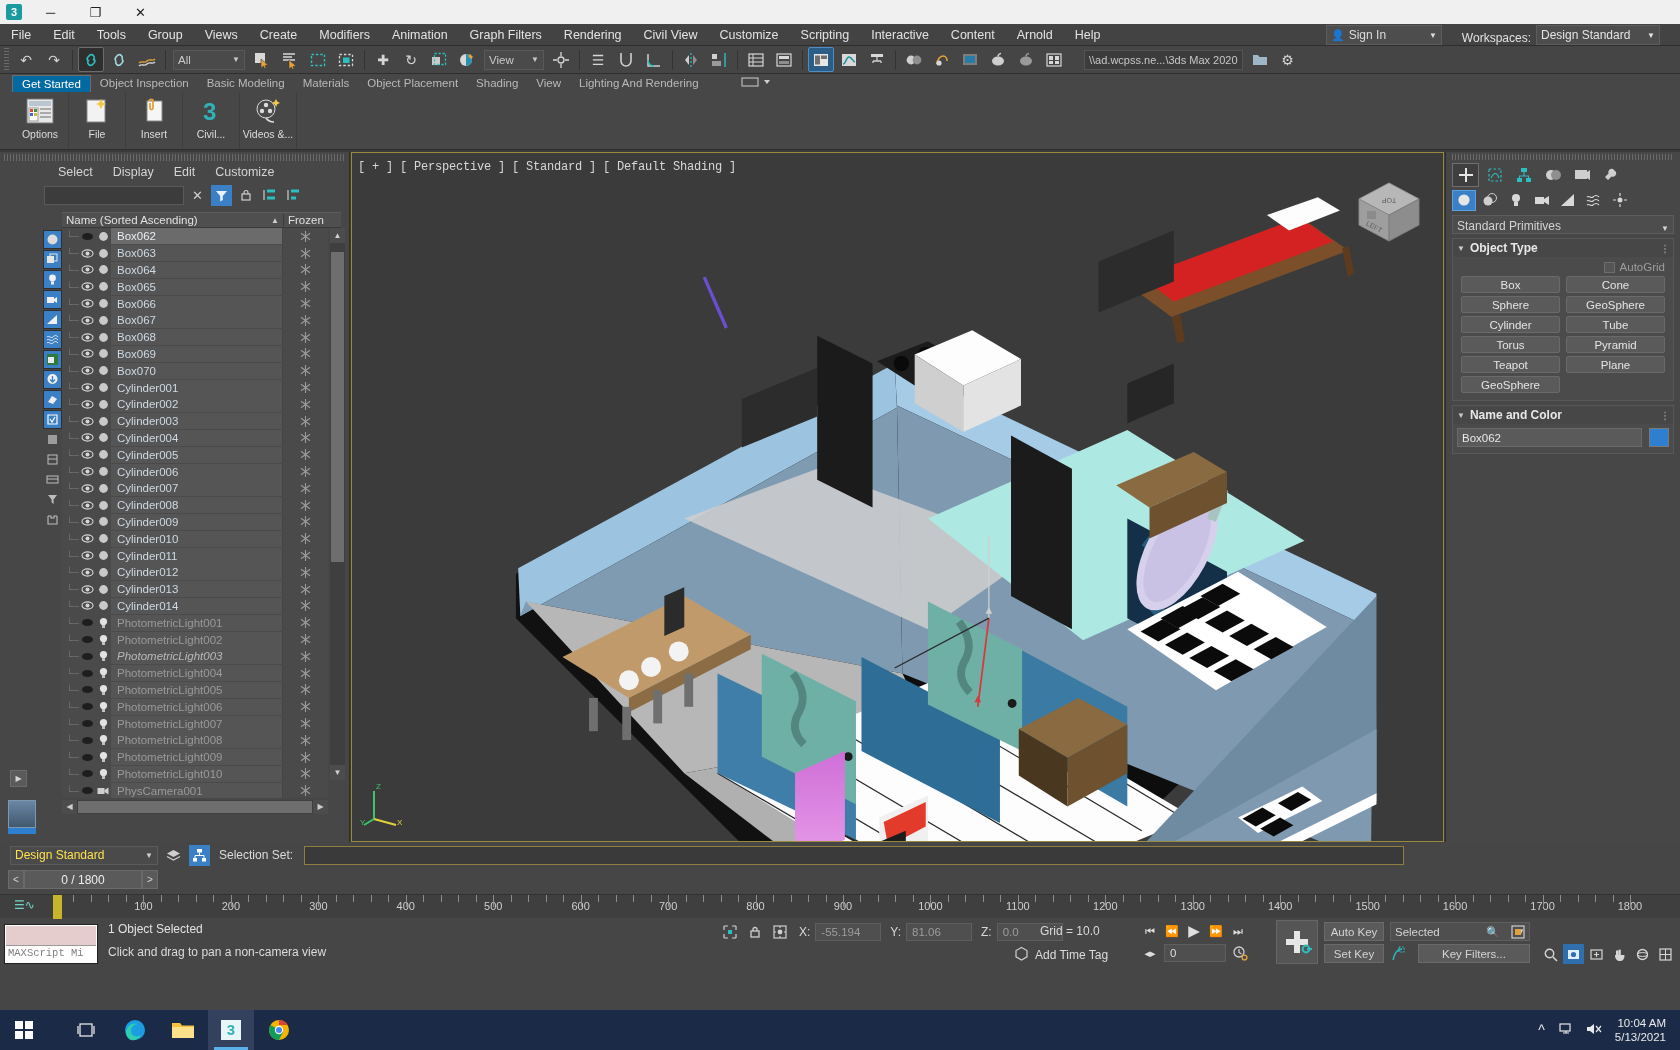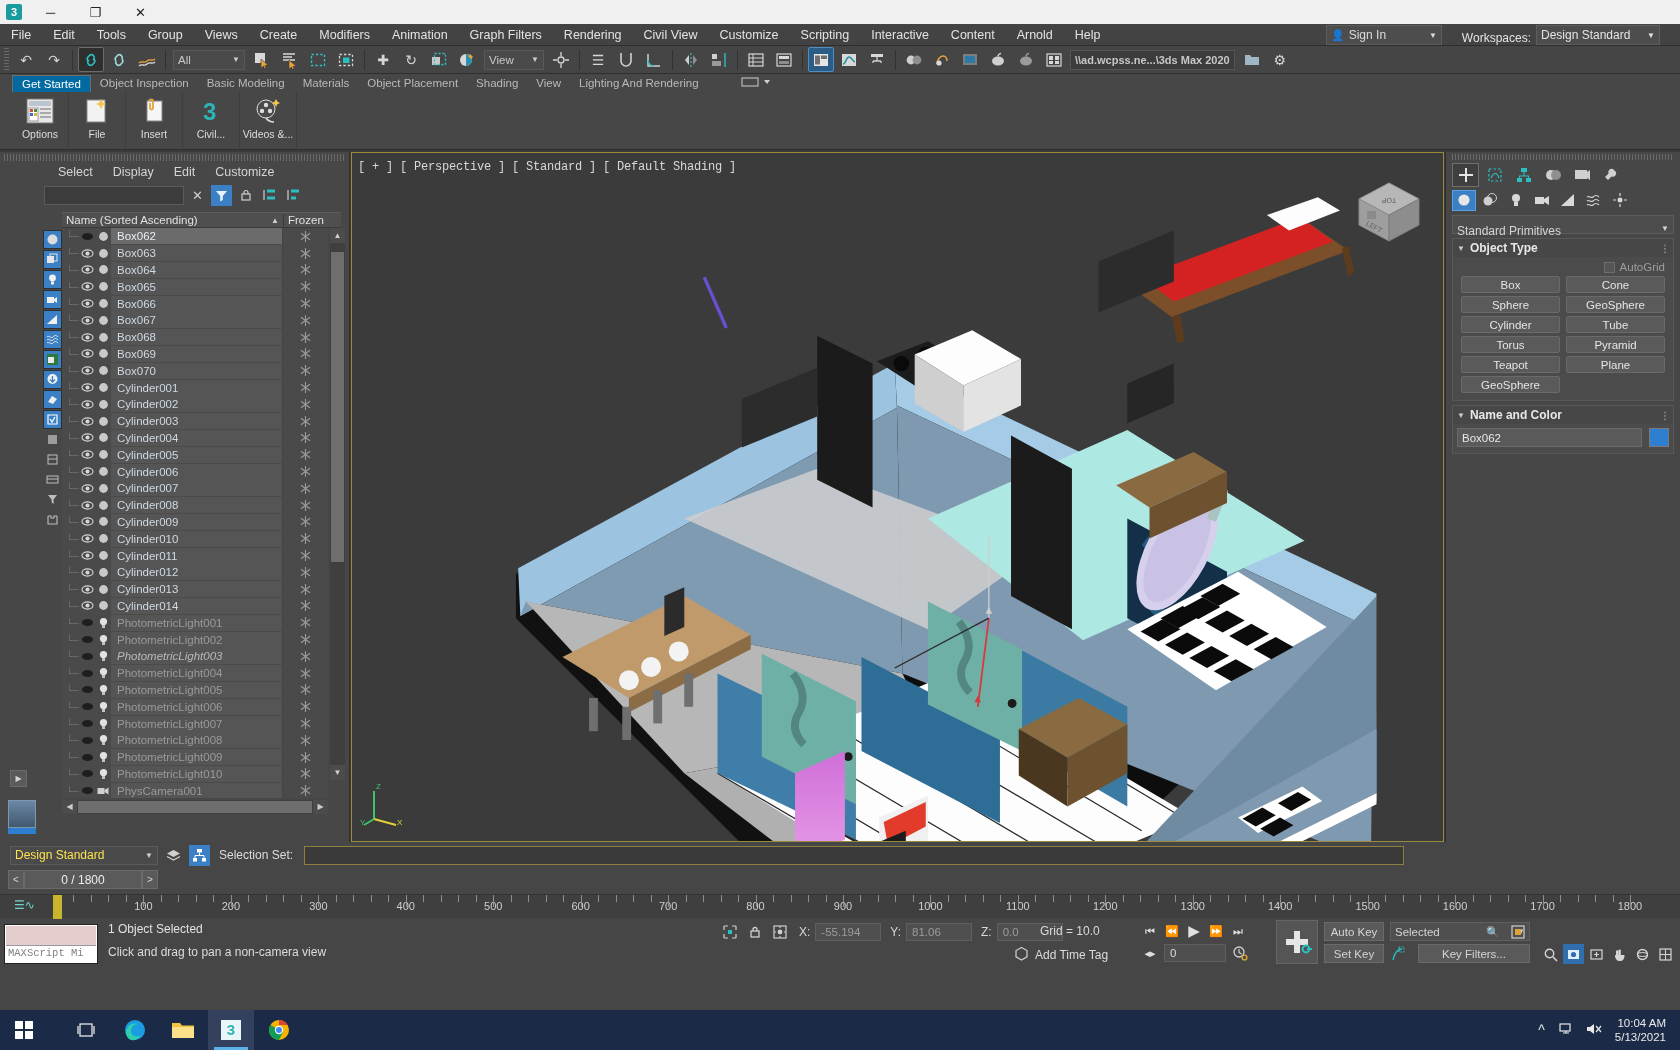--- a/index.html
+++ b/index.html
@@ -64,21 +64,21 @@
   .tbtn.blue { background:#2b5d86; border-color:#4d8fc4; }
   .tbtn svg { display: block; }
   .tsep { width: 1px; height: 20px; background: #333; margin: 0 4px; }
   .tcombo {
     height: 20px; background: #4a4a4a; border: 1px solid #595959; color: #c9c9c9;
     font-size: 11.5px; display: flex; align-items: center; padding: 0 4px; margin: 0 3px;
   }
   .tcombo .caret { margin-left: auto; font-size: 8px; padding-left: 6px; }
   .pathbox {
     height: 20px; background: #3c3c3c; border: 1px solid #555; color: #c7c7c7;
-    font-size: 11px; display: flex; align-items: center; padding: 2px 4px; margin-left: 2px; font-weight: bold;
+    font-size: 11px; display: flex; align-items: center; padding: 2px 4px; margin-left: 16px;
   }
 
   
   .ribbon { background: #474747; border-bottom: 1px solid #2e2e2e; }
   .ribtabs { height: 18px; display: flex; align-items: flex-end; font-size: 11.5px; padding-left: 12px; }
   .ribtab { padding: 1px 9px; color: #b9b9b9; height: 17px; line-height: 15px; }
   .ribtab.active { background: #0369a1; color: #fff; border: 1px solid #6d6d6d; border-bottom: none; }
   .ribbody { height: 57px; display: flex; align-items: stretch; padding-left: 12px; }
   .ribitem {
     width: 57px; display: flex; flex-direction: column; align-items: center;
@@ -170,21 +170,21 @@
   .cp-tabs { height: 26px; display: flex; align-items: center; padding-left: 6px; gap: 2px; }
   .cptab { width: 27px; height: 24px; display: flex; align-items: center; justify-content: center;
            font-size: 14px; color: #d4d4d4; border: 1px solid transparent; }
   .cptab.active { background: #3f3f3f; border-color: #6f6f6f; }
   .cp-cats { height: 24px; display: flex; align-items: center; padding-left: 6px; gap: 2px; }
   .cpcat { width: 24px; height: 21px; display: flex; align-items: center; justify-content: center;
            font-size: 13px; color: #d2d2d2; border: 1px solid transparent; }
   .cpcat.active { background: #3b7fc4; border-color: #5ba0e0; }
   .cp-combo {
     margin: 3px 6px; height: 19px; background: #4d4d4d; border: 1px solid #5c5c5c;
-    font-size: 12px; display: flex; align-items: flex-start; padding: 8px 4px;
+    font-size: 12px; display: flex; align-items: flex-end; padding: 0 4px;
   }
   .cp-combo .caret { margin-left: auto; font-size: 8px; }
   .rollout { margin: 4px 6px 0 6px; background: #4b4b4b; border: 1px solid #585858; }
   .rollout .rhead { height: 18px; display: flex; align-items: center; font-size: 12px;
     font-weight: bold; color: #e8e8e8; background: #474747; padding-left: 4px; }
   .rollout .rhead .tri { font-size: 8px; margin-right: 5px; color: #c9c9c9; }
   .rollout .rhead .dots { margin-left: auto; color: #8d8d8d; font-size: 10px; padding-right: 3px; }
   .rbody { padding: 4px 8px 7px 8px; }
   .autogrid { display: flex; align-items: center; justify-content: flex-end; font-size: 11.5px;
               color: #9e9e9e; margin-bottom: 3px; }

